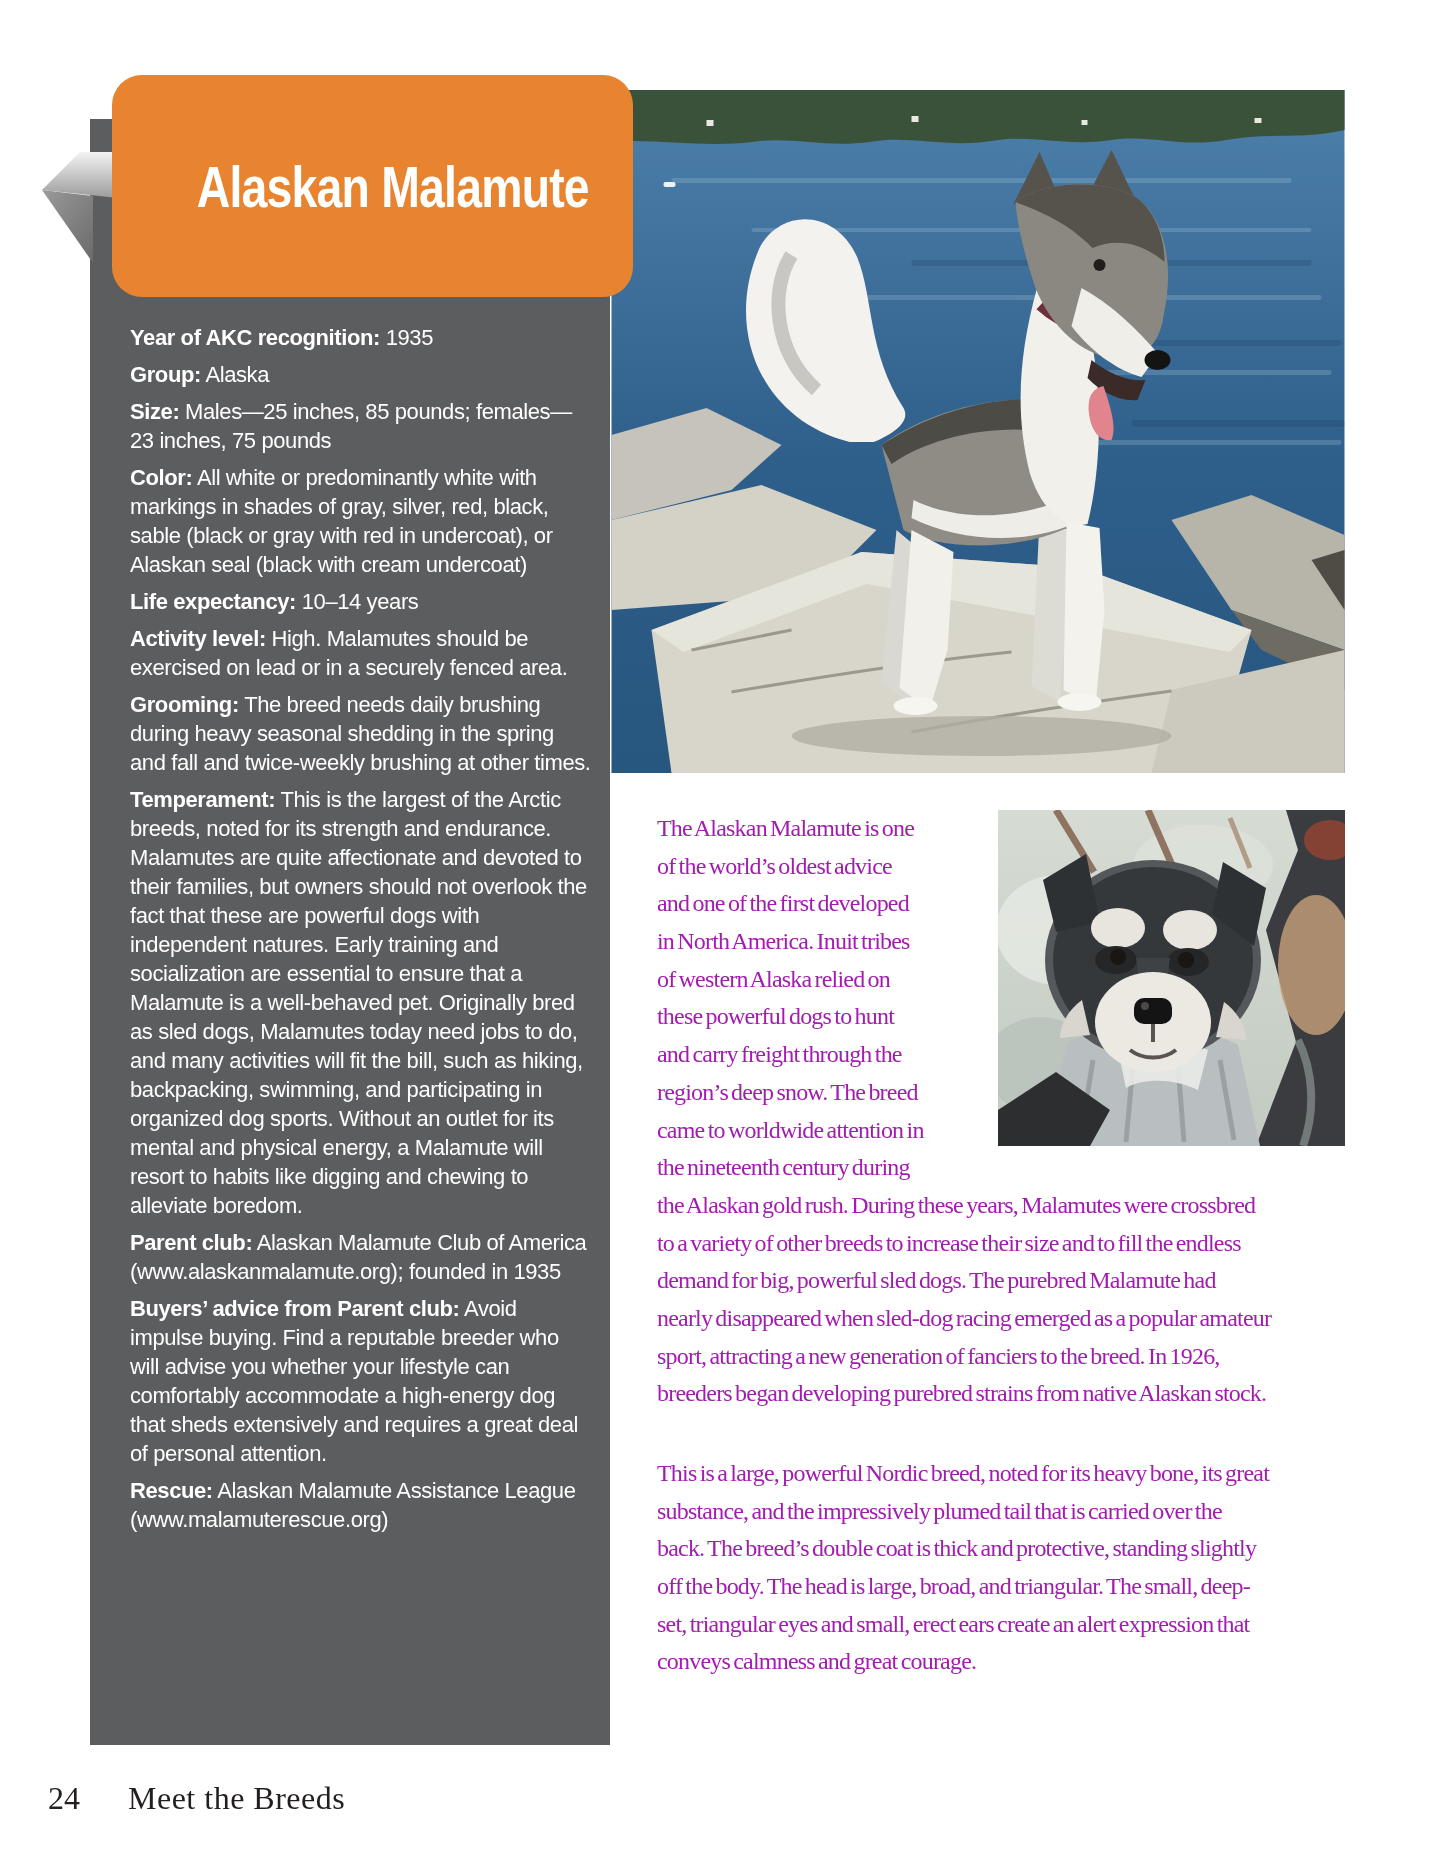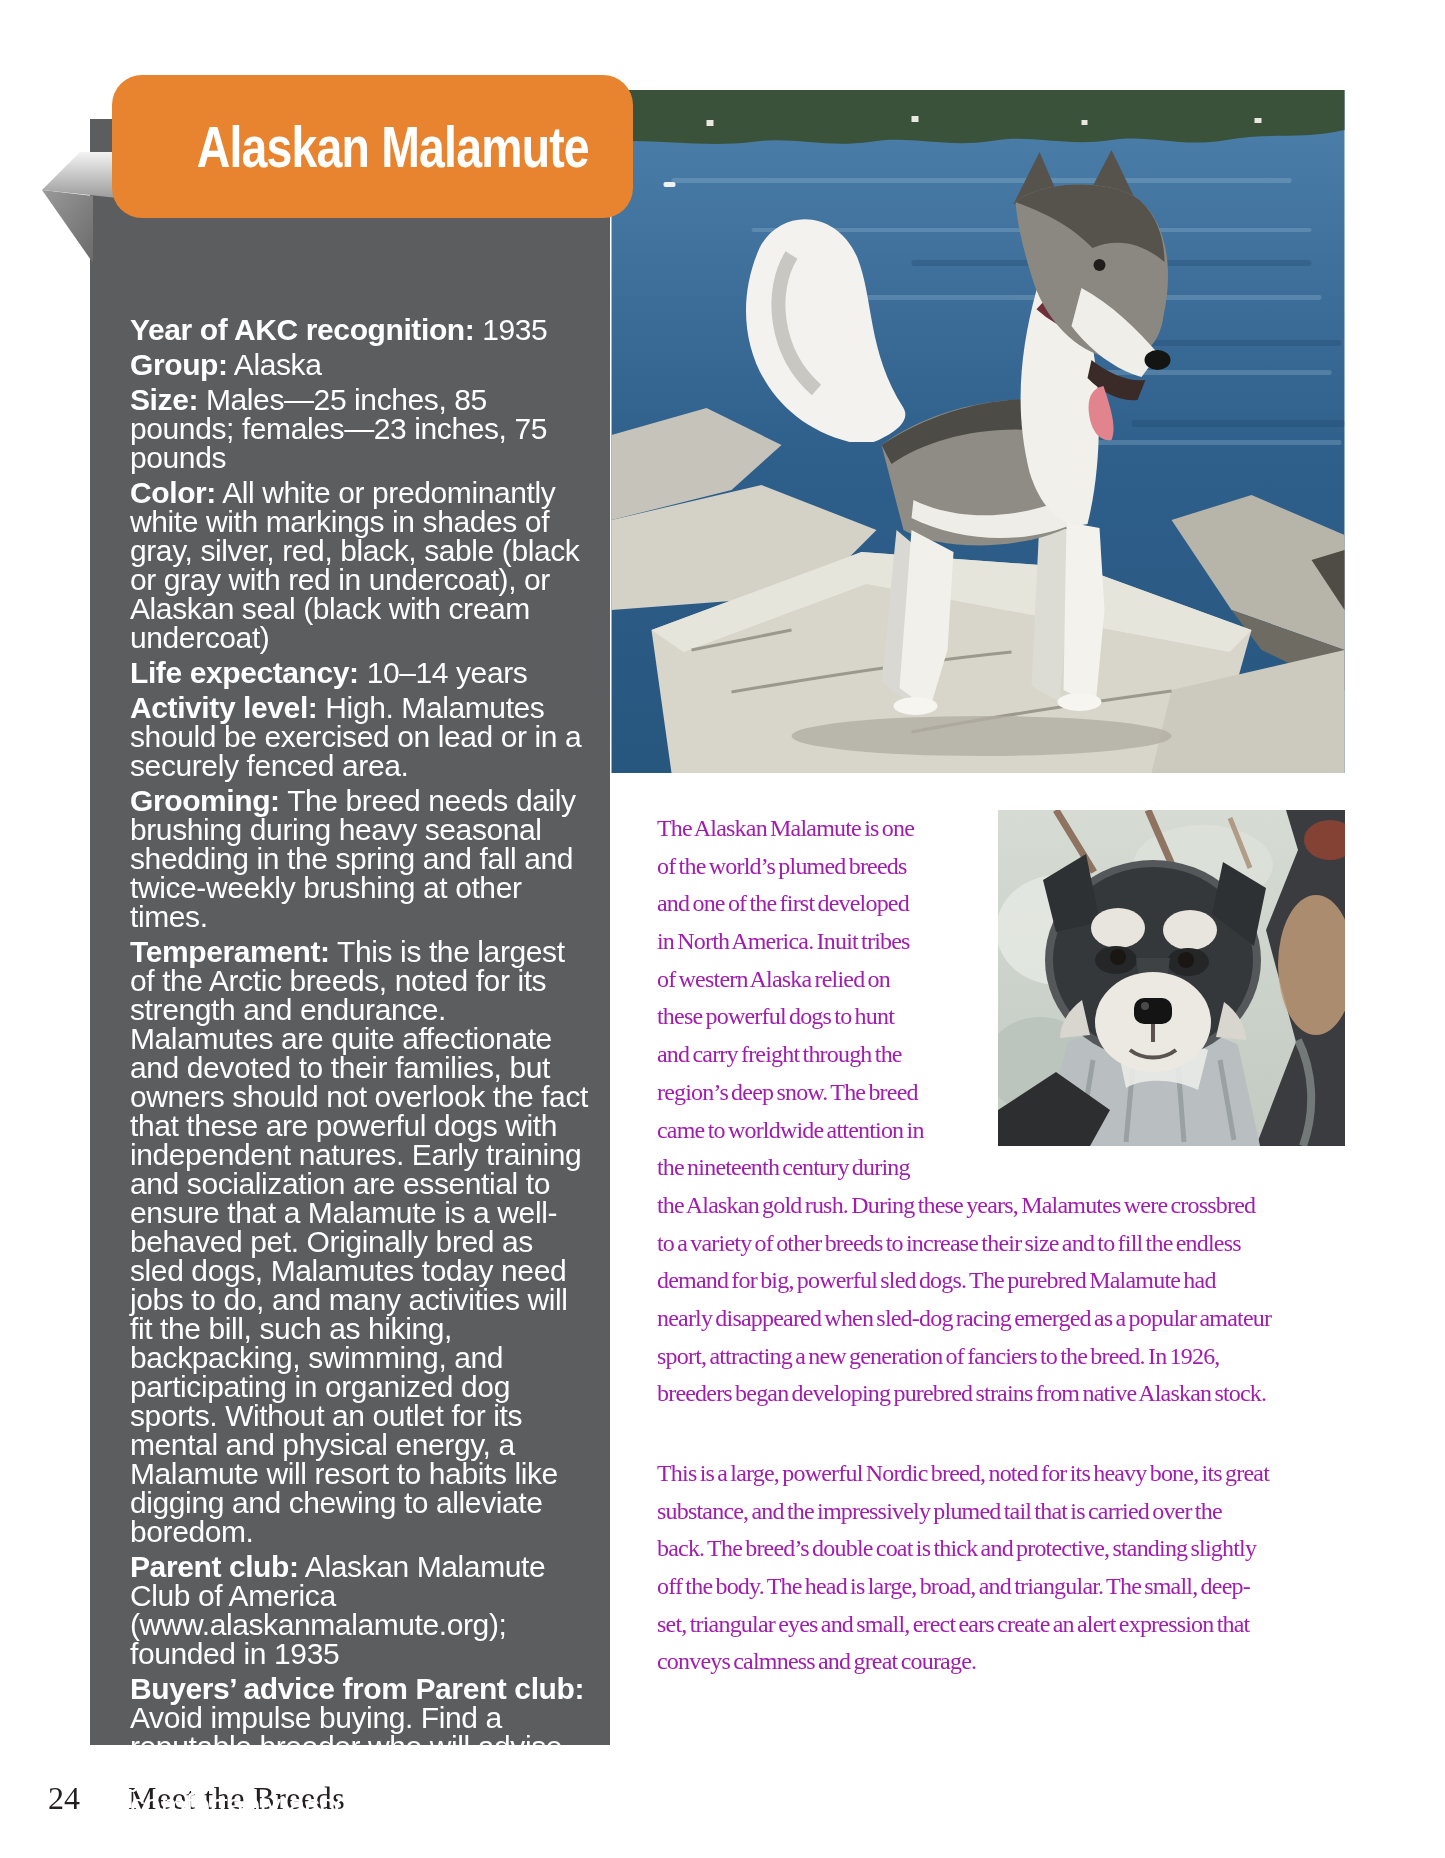--- a/index.html
+++ b/index.html
@@ -7,29 +7,29 @@
     position:relative;width:1445px;height:1858px;background:#ffffff;overflow:hidden;
     font-family:"Liberation Sans",sans-serif;
   }
   
   .sidebar{
     position:absolute;left:90px;top:119px;width:520px;height:1626px;
     background:#5c5d5f;z-index:1;box-sizing:border-box;
     padding:196px 18px 0 40px;
   }
   .fact{
-    margin:0 0 6px 0;color:#ffffff;
-    font-size:30px;line-height:29px;letter-spacing:-0.4px;
+    margin:8px 0 6px 0;color:#ffffff;
+    font-size:22px;line-height:29px;letter-spacing:-0.4px;
   }
   .fact .lbl{font-weight:bold;}
   
   .ribbon{position:absolute;left:38px;top:148px;z-index:2;}
   
   .title-box{
-    position:absolute;left:112px;top:75px;width:521px;height:143px;
+    position:absolute;left:112px;top:75px;width:521px;height:222px;
     background:#e8842f;border-radius:30px;z-index:3;
     display:flex;align-items:center;
   }
   .title-box .title{
     padding-left:106px;color:#ffffff;font-weight:bold;font-size:58px;
     letter-spacing:-1px;transform:scaleX(0.80);transform-origin:left center;
     white-space:nowrap;
   }
   
   .main-photo{position:absolute;left:611px;top:90px;width:734px;height:683px;z-index:0;}
@@ -234,21 +234,21 @@
       <path d="M226,192 C240,202 248,217 248,230 L218,227 Z" fill="#d9d6cf"></path>
       <rect x="136" y="188" width="38" height="26" rx="10" fill="#141414"></rect>
       <circle cx="147" cy="196" r="4" fill="#4a4a4a"></circle>
       <path d="M155,214 L155,232 M132,240 C145,250 165,250 178,240" stroke="#5a5350" stroke-width="4" fill="none"></path>
     </svg>
   </div>
 
   <div class="bodycol p1">
 
   <div class="bodyline">The Alaskan Malamute is one</div>
-      <div class="bodyline">of the world’s plumed breeds</div>
+      <div class="bodyline">of the world’s oldest advice</div>
       <div class="bodyline">and one of the first developed</div>
       <div class="bodyline">in North America. Inuit tribes</div>
       <div class="bodyline">of western Alaska relied on</div>
       <div class="bodyline">these powerful dogs to hunt</div>
       <div class="bodyline">and carry freight through the</div>
       <div class="bodyline">region’s deep snow. The breed</div>
       <div class="bodyline">came to worldwide attention in</div>
       <div class="bodyline">the nineteenth century during</div>
       <div class="bodyline">the Alaskan gold rush. During these years, Malamutes were crossbred</div>
       <div class="bodyline">to a variety of other breeds to increase their size and to fill the endless</div>

